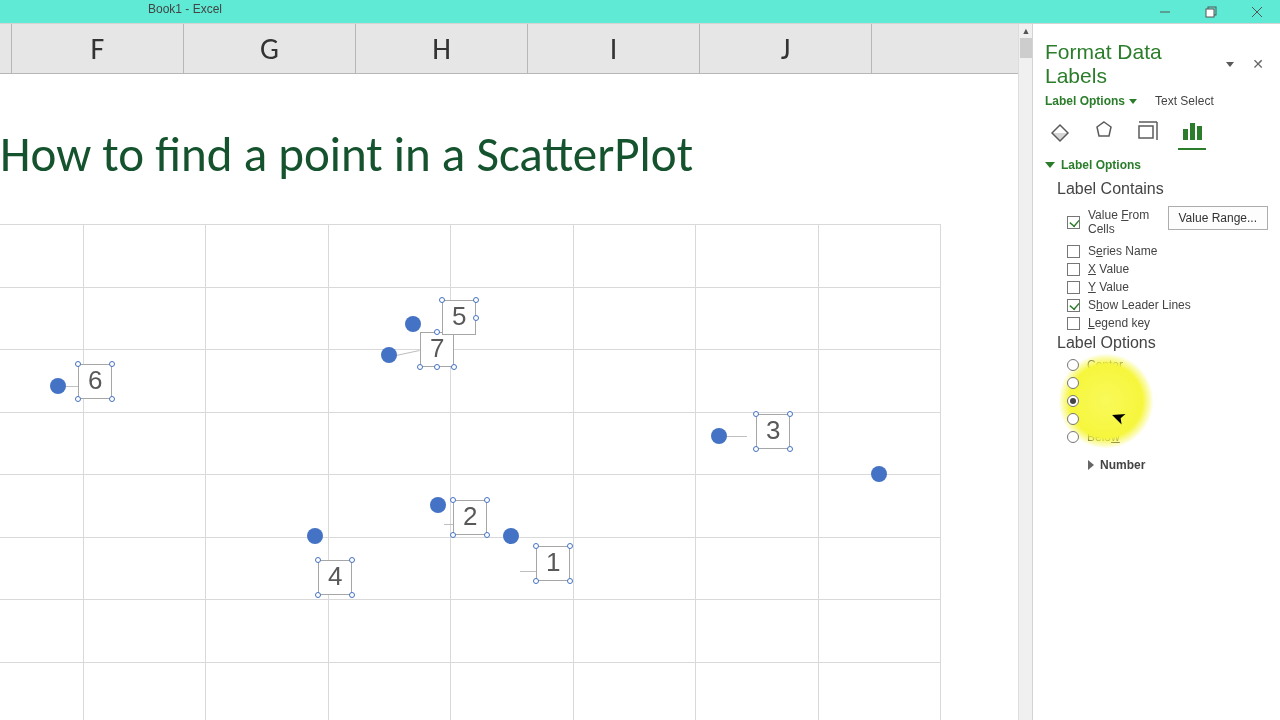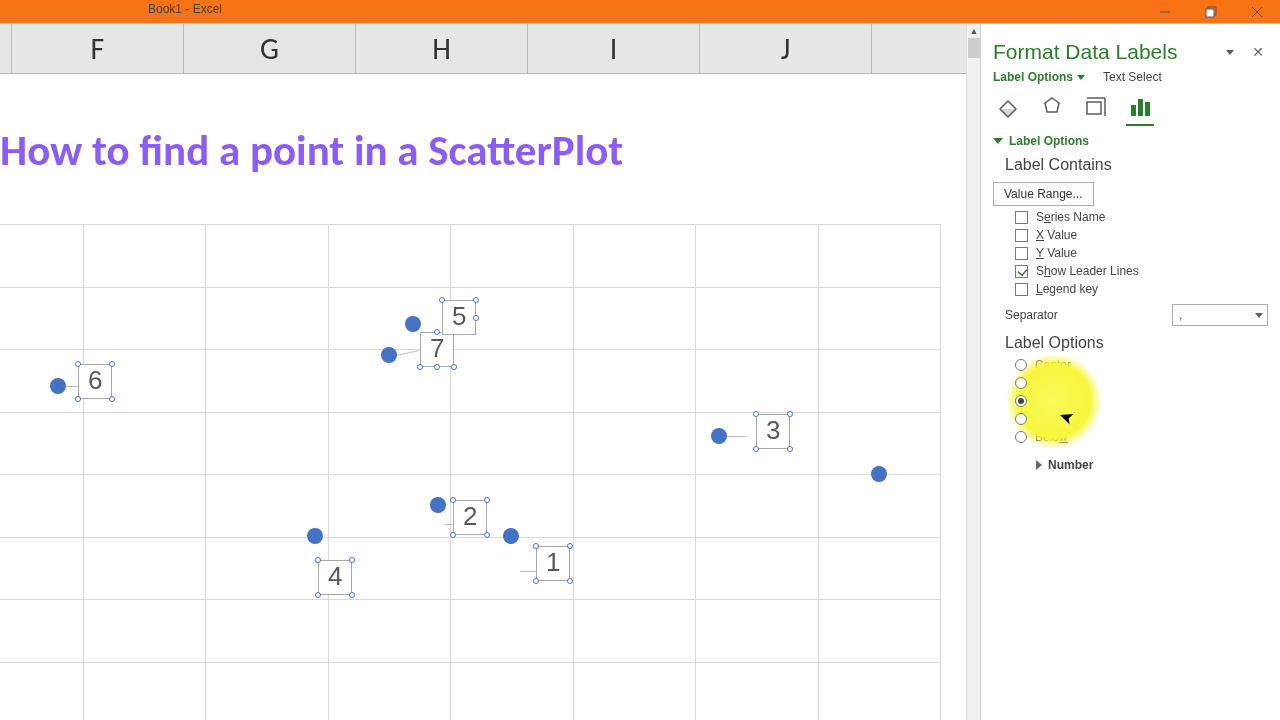--- a/index.html
+++ b/index.html
@@ -1,56 +1,56 @@
 <!DOCTYPE html>
 <html><head>
 <meta charset="utf-8">
 <style>
   * { box-sizing: border-box; margin: 0; padding: 0; font-family: "Segoe UI", Arial, sans-serif; }
   html, body { width: 1280px; height: 720px; overflow: hidden; background: #fff; }
   
   
-  .titlebar { height: 24px; background: #f97316; display: flex; align-items: center; position: relative; border-bottom: 1px solid #d4d4d4; }
+  .titlebar { height: 24px; background: #5eead4; display: flex; align-items: center; position: relative; border-bottom: 1px solid #d4d4d4; }
   .titlebar .title { position: absolute; left: 148px; top: 2px; font-size: 12px; color: #444; }
   .winbtns { position: absolute; right: 0; top: 0; display: flex; }
   .winbtn { width: 46px; height: 24px; display: flex; align-items: center; justify-content: center; color: #555; font-size: 14px; }
   
   
   .main { display: flex; height: 696px; }
   .sheet-area { flex: 1; position: relative; background: #fff; }
   
   
   .colheaders { position: absolute; top: 0; left: 0; right: 14px; height: 50px; display: flex; background: #e6e6e6; border-bottom: 1px solid #b7b7b7; }
   .colh { border-right: 1px solid #b7b7b7; display: flex; align-items: center; justify-content: center; font-size: 30px; color: #333; font-family: Calibri, sans-serif; }
   .colh.first { width: 12px; background: #e6e6e6; }
   
   
   .vscroll { position: absolute; right: 0; top: 0; bottom: 0; width: 14px; background: #f0f0f0; border-left: 1px solid #ddd; }
   .vscroll .arrow { width: 14px; height: 14px; display: flex; align-items: center; justify-content: center; font-size: 9px; color: #555; background:#f0f0f0; }
   .vscroll .thumb { position:absolute; top:14px; left:1px; width:12px; height:20px; background:#cdcdcd; }
 
   
   .chartwrap { position: absolute; top: 50px; left: 0; right: 14px; bottom: 0; background: #fff; }
-  .chart-title { position: absolute; left: 0; top: 50px; font-size: 43px; color: #8b5cf6; font-family: Calibri, sans-serif; font-weight: 700; white-space: nowrap; }
+  .chart-title { position: absolute; left: 0; top: 50px; font-size: 49px; color: #14532d; font-family: Calibri, sans-serif; font-weight: 400; white-space: nowrap; }
   .plotarea { position: absolute; left: -40px; top: 150px; width: 980px; height: 500px; }
   .gridline-v { position: absolute; top: 0; bottom: 0; border-left: 1px solid #d9d9d9; }
   .gridline-h { position: absolute; left: 0; right: 0; border-top: 1px solid #d9d9d9; }
   
   .marker { position: absolute; width: 16px; height: 16px; background: #4472C4; border-radius: 50%; transform: translate(-50%, -50%); }
   
   .dlabel { position: absolute; border: 1px solid #a6a6a6; background: #fff; padding: 2px 9px 5px 9px; font-size: 26px; color: #595959; font-family: Calibri, sans-serif; line-height: 1; }
   .handle { position: absolute; width: 6px; height: 6px; background: #fff; border: 1px solid #4472C4; border-radius: 50%; }
   .h-tl { top:-4px; left:-4px; } .h-tr { top:-4px; right:-4px; }
   .h-bl { bottom:-4px; left:-4px; } .h-br { bottom:-4px; right:-4px; }
   .h-t  { top:-4px; left:50%; margin-left:-3px; }
   .h-b  { bottom:-4px; left:50%; margin-left:-3px; }
   .h-r  { top:50%; right:-4px; margin-top:-3px; }
 
   
-  .pane { width: 300px; background: #fff; border-left: 1px solid #d4d4d4; padding: 0 12px 0 12px; position: relative; }
+  .pane { width: 248px; background: #fff; border-left: 1px solid #d4d4d4; padding: 0 12px 0 12px; position: relative; }
   .pane-header { display: flex; align-items: center; justify-content: space-between; margin: 16px 0 6px 0; }
   .pane-title { font-size: 21px; color: #2b7d2b; font-weight: 400; }
   .pane-close { color: #666; font-size: 14px; padding: 2px 4px; }
   .pane-tabs { display: flex; gap: 18px; margin-bottom: 10px; }
   .pane-tab { font-size: 12px; color: #444; display: flex; align-items: center; gap: 4px; }
   .pane-tab.active { color: #2b7d2b; font-weight: 600; }
   .caret-down { width:0; height:0; border-left:4px solid transparent; border-right:4px solid transparent; border-top:5px solid #595959; display:inline-block; }
   .pane-tab.active .caret-down { border-top-color:#2b7d2b; }
 
   .icon-row { display: flex; gap: 18px; margin-bottom: 14px; padding-left: 2px; }
@@ -243,20 +243,26 @@
     </div>
 
     <div class="sect-head open">
       <span class="tri"></span>
       <span>Label Options</span>
     </div>
 
     <div class="sub-label">Label Contains</div>
 
     <div style="display:flex; align-items:flex-start; justify-content:space-between;">
+      <div style="flex:1;">
+        <div class="opt-row">
+          <span class="chk checked"></span>
+          <span>Value <span class="ul-letter">F</span>rom Cells</span>
+        </div>
+      </div>
       <button class="btn" style="margin-top:2px;">Value Range...</button>
     </div>
 
     <div class="opt-row">
       <span class="chk"></span>
       <span>S<span class="ul-letter">e</span>ries Name</span>
     </div>
     <div class="opt-row">
       <span class="chk"></span>
       <span><span class="ul-letter">X</span> Value</span>
@@ -267,27 +273,20 @@
     </div>
     <div class="opt-row">
       <span class="chk checked"></span>
       <span>S<span class="ul-letter">h</span>ow Leader Lines</span>
     </div>
     <div class="opt-row">
       <span class="chk"></span>
       <span><span class="ul-letter">L</span>egend key</span>
     </div>
 
-    <div class="sep-row">
-      <span style="font-size:12px;color:#444;">Separator</span>
-      <div class="sep-select">
-        <span>,</span>
-        <span class="caret-down"></span>
-      </div>
-    </div>
 
 
     <div class="sub-label">Label Options</div>
 
     <div class="pos-group">
       <div class="highlight-disc"></div>
       <div class="opt-row" style="margin-left:0;">
         <span class="radio"></span>
         <span><span class="ul-letter">C</span>enter</span>
       </div>

